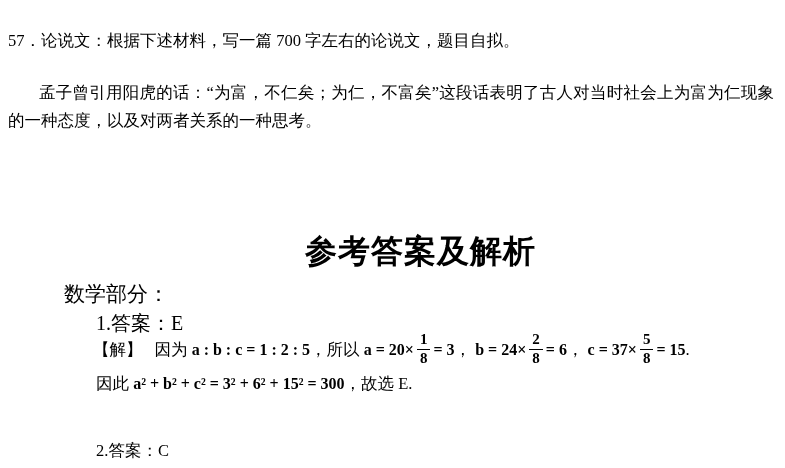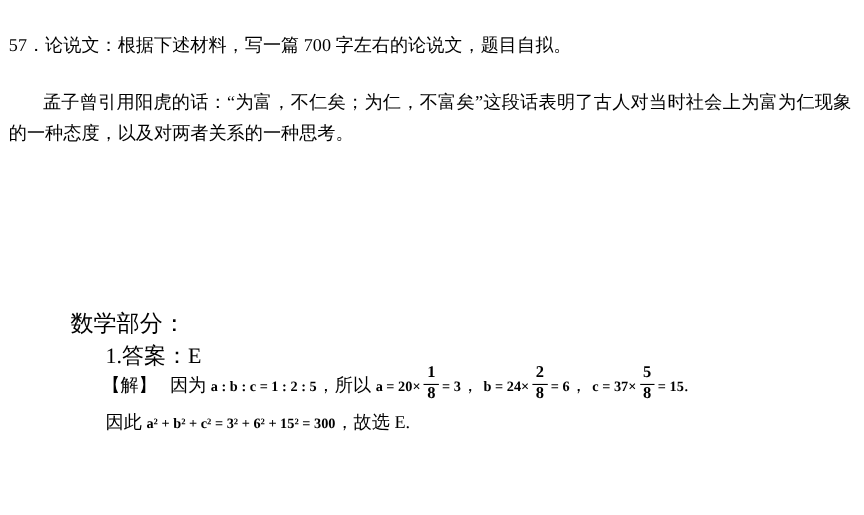--- a/index.html
+++ b/index.html
@@ -85,21 +85,21 @@
     top: 440px;
     font-size: 16.5px;
     white-space: nowrap;
   }
   .sol-label {
     margin-right: 12px;
   }
   .math {
     font-family: "Liberation Serif", "DejaVu Serif", serif;
     font-weight: bold;
-    font-size: 13px;
+    font-size: 16px;
   }
   .frac {
     display: inline-block;
     vertical-align: middle;
     text-align: center;
     font-size: 15px;
     font-weight: bold;
     line-height: 1.05;
     margin: 0 3px;
     position: relative;
@@ -117,32 +117,34 @@
 </style>
 </head>
 <body>
 
 <div class="page">
 
   <div class="q-heading">57．论说文：根据下述材料，写一篇 700 字左右的论说文，题目自拟。</div>
 
   <div class="q-material">孟子曾引用阳虎的话：“为富，不仁矣；为仁，不富矣”这段话表明了古人对当时社会上为富为仁现象的一种态度，以及对两者关系的一种思考。</div>
 
+  <div class="ans-title">参考答案及解析</div>
 
   <div class="section-heading">数学部分：</div>
 
   <div class="answer-line-1">1.答案：E</div>
 
   <div class="solution-line">
     <span class="sol-label">【解】</span><span>因为</span>
     <span class="math">a : b : c = 1 : 2 : 5</span><span>，所以</span>
     <span class="math">a = 20×</span><span class="frac"><span class="num">1</span><span class="den">8</span></span><span class="math">= 3</span><span>，</span>
     <span class="math">b = 24×</span><span class="frac"><span class="num">2</span><span class="den">8</span></span><span class="math">= 6</span><span>，</span>
     <span class="math">c = 37×</span><span class="frac"><span class="num">5</span><span class="den">8</span></span><span class="math">= 15</span><span>.</span>
   </div>
 
   <div class="conclusion-line">
     <span>因此</span>
     <span class="math">a² + b² + c² = 3² + 6² + 15² = 300</span><span>，故选 E.</span>
   </div>
 
+  <div class="answer-line-2">2.答案：C</div>
 
 </div>
 
 </body></html>

